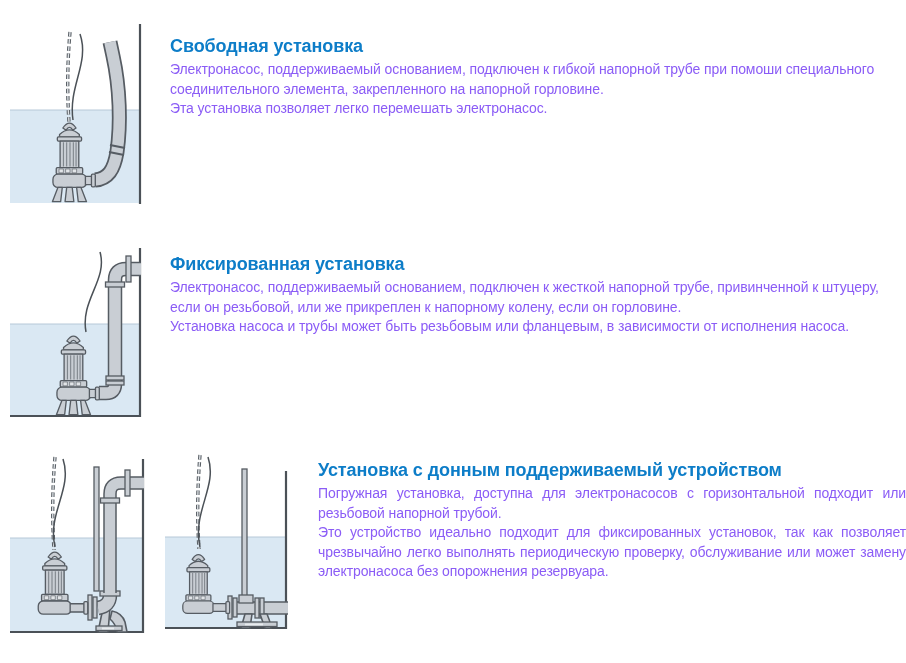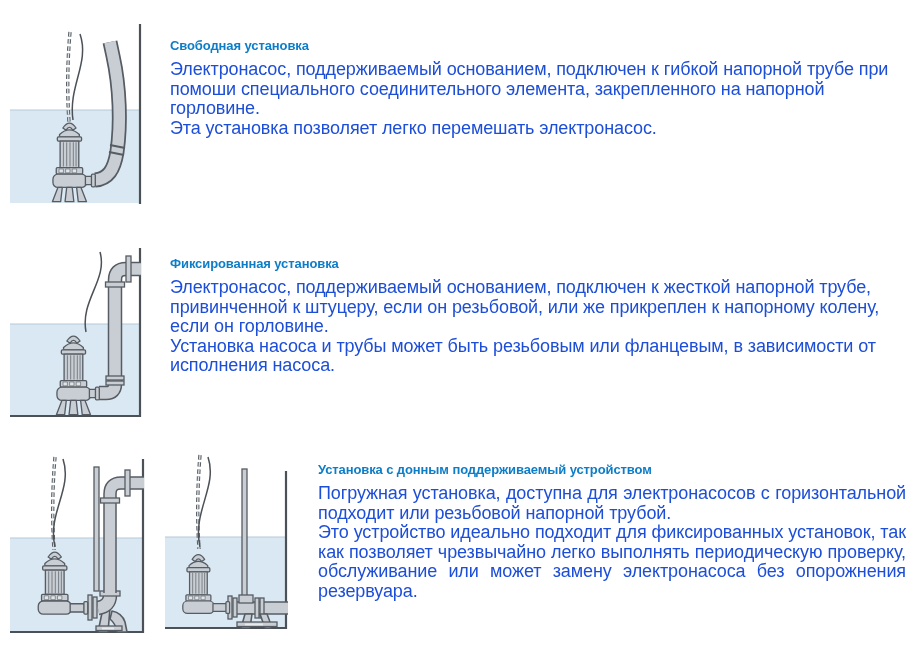--- a/index.html
+++ b/index.html
@@ -5,25 +5,25 @@
   * { margin:0; padding:0; box-sizing:border-box; }
   html, body { background:#ffffff; }
   body {
     width:906px; height:663px; position:relative; overflow:hidden;
     font-family:"Liberation Sans", sans-serif;
   }
   .page { position:absolute; left:0; top:0; width:906px; height:663px; background:#fff; }
   .diagram { position:absolute; }
   .textblock { position:absolute; }
   .section-title {
-    font-size:13px; font-weight:bold; color:#0d7dc8;
+    font-size:18px; font-weight:bold; color:#0d7dc8;
     line-height:20px; margin-bottom:4px; letter-spacing:-0.1px;
   }
   .para {
-    font-size:18px; color:#1d4ed8; line-height:19.6px; letter-spacing:-0.1px;
+    font-size:14px; color:#8b5cf6; line-height:19.6px; letter-spacing:-0.1px;
   }
   .justify .para { text-align:justify; }
   svg { display:block; }
   .defs-holder { position:absolute; width:0; height:0; overflow:hidden; }
 </style>
 </head>
 <body>
 
 <div class="defs-holder">
 <svg width="0" height="0" aria-hidden="true">

